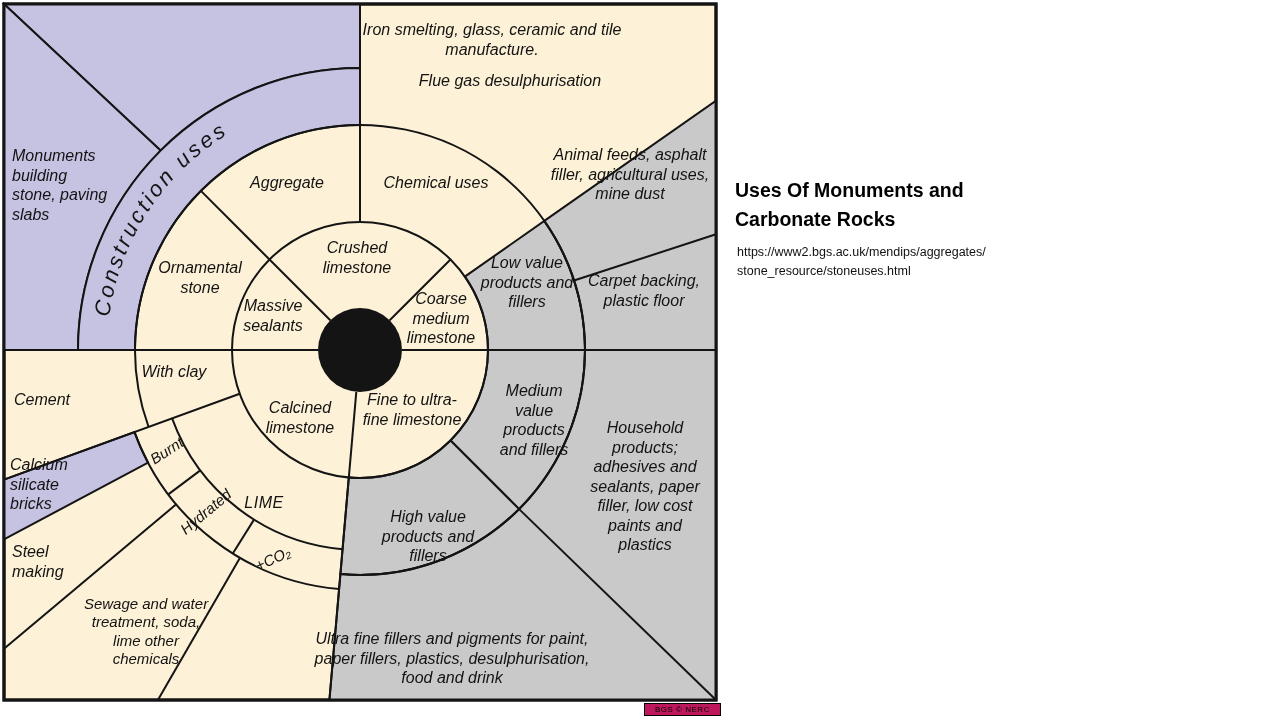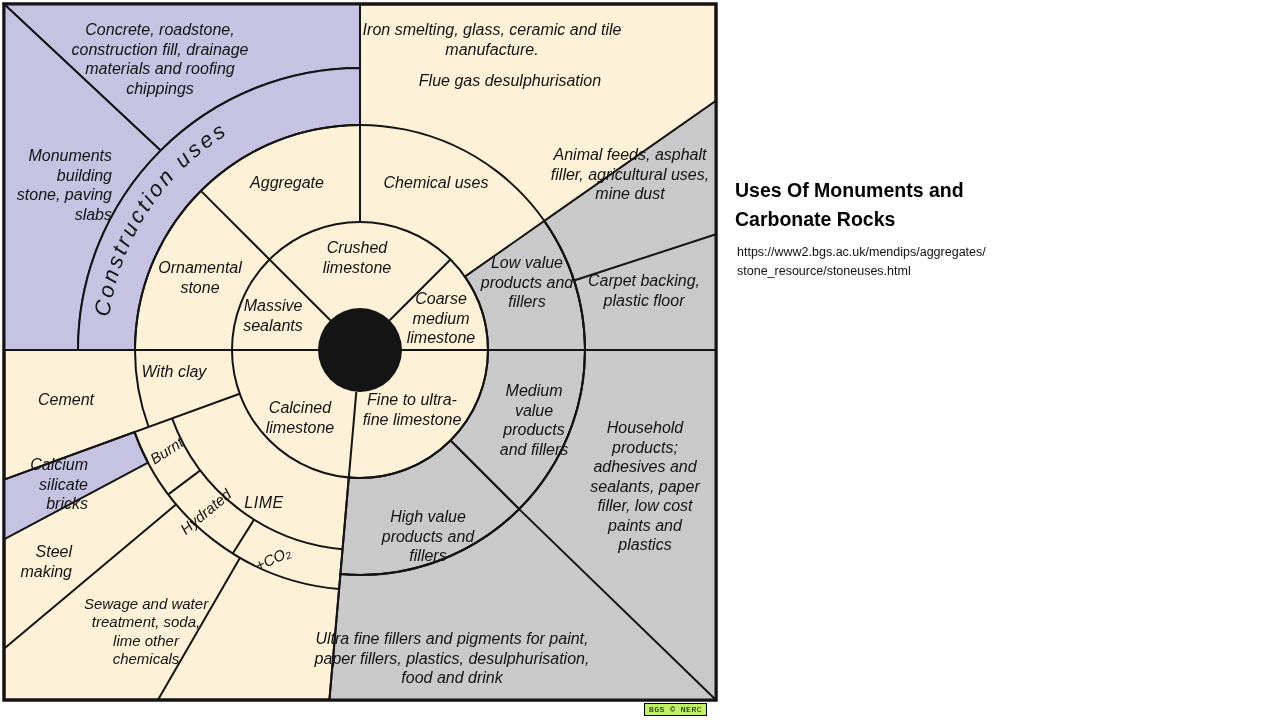--- a/index.html
+++ b/index.html
@@ -18,34 +18,34 @@
   .f-gray{fill:var(--gray);stroke:var(--ink);stroke-width:2;}
   .ln{stroke:var(--ink);stroke-width:2;fill:none;}
   .dot{fill:var(--ink);}
   .curved{font-style:italic;font-size:22px;letter-spacing:3px;fill:var(--ink);
           font-family:"Liberation Sans",sans-serif;}
   .lbl{
     position:absolute;transform:translate(-50%,-50%);text-align:center;
     font-style:italic;font-size:16px;line-height:1.22;color:#131313;
     font-family:"Liberation Sans",sans-serif;
   }
-  .lbl.tl{transform:none;text-align:right;}
+  .lbl.tl{transform:none;text-align:left;}
   .nowrap{white-space:nowrap;}
   .page-title{
     position:absolute;left:735px;top:176px;width:265px;
     font-size:19.5px;font-weight:bold;line-height:1.5;color:#000;
   }
   .source-url{
     position:absolute;left:737px;top:243px;width:250px;
     font-size:12.5px;line-height:1.5;color:#111;word-break:break-all;
   }
   .credit{
     position:absolute;left:644px;top:703px;
-    font-size:8px;letter-spacing:.5px;background:#bef264;border:1px solid #000;
-    padding:1px 4px;color:#000;font-style:normal;font-family:Liberation Mono, monospace;
+    font-size:8px;letter-spacing:.5px;background:#be185d;border:1px solid #000;
+    padding:1px 10px;color:#000;font-style:normal;
   }
 </style>
 </head>
 <body>
 
 <div class="canvas">
 
   <svg width="722" height="720" viewBox="0 0 722 720">
 
     <rect class="sq" x="4" y="4" width="712" height="696"></rect>
@@ -82,21 +82,20 @@
     <circle class="dot" cx="360" cy="350" r="42"></circle>
 
     <path id="constructionArc" d="M 107.2 341.2 A 253 253 0 0 1 294.5 105.6" fill="none"></path>
     <text class="curved">
       <textPath href="#constructionArc" startOffset="24">Construction uses</textPath>
     </text>
 
     <rect class="sq-top" x="4" y="4" width="712" height="696"></rect>
   </svg>
 
-  <div class="lbl" style="left:160px;top:59px;width:220px">Concrete, roadstone, construction fill, drainage materials and roofing chippings</div>
   <div class="lbl tl" style="left:12px;top:146px;width:100px">Monuments building stone, paving slabs</div>
   <div class="lbl tl" style="left:10px;top:455px;width:78px">Calcium silicate bricks</div>
 
   <div class="lbl" style="left:492px;top:40px;width:270px">Iron smelting, glass, ceramic and tile manufacture.</div>
   <div class="lbl" style="left:510px;top:81px;width:240px">Flue gas desulphurisation</div>
   <div class="lbl tl" style="left:14px;top:390px;width:80px">Cement</div>
   <div class="lbl tl" style="left:12px;top:542px;width:60px">Steel making</div>
   <div class="lbl" style="left:146px;top:632px;width:130px;font-size:15px">Sewage and water treatment, soda, lime other chemicals</div>
 
   <div class="lbl" style="left:630px;top:174px;width:170px">Animal feeds, asphalt filler, agricultural uses, mine dust</div>

